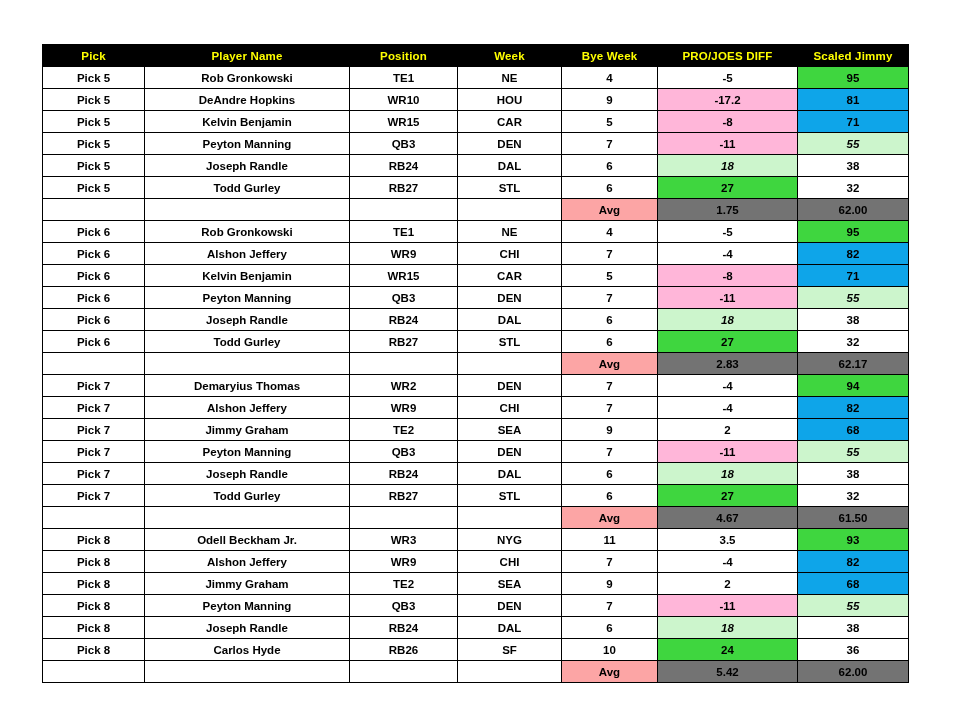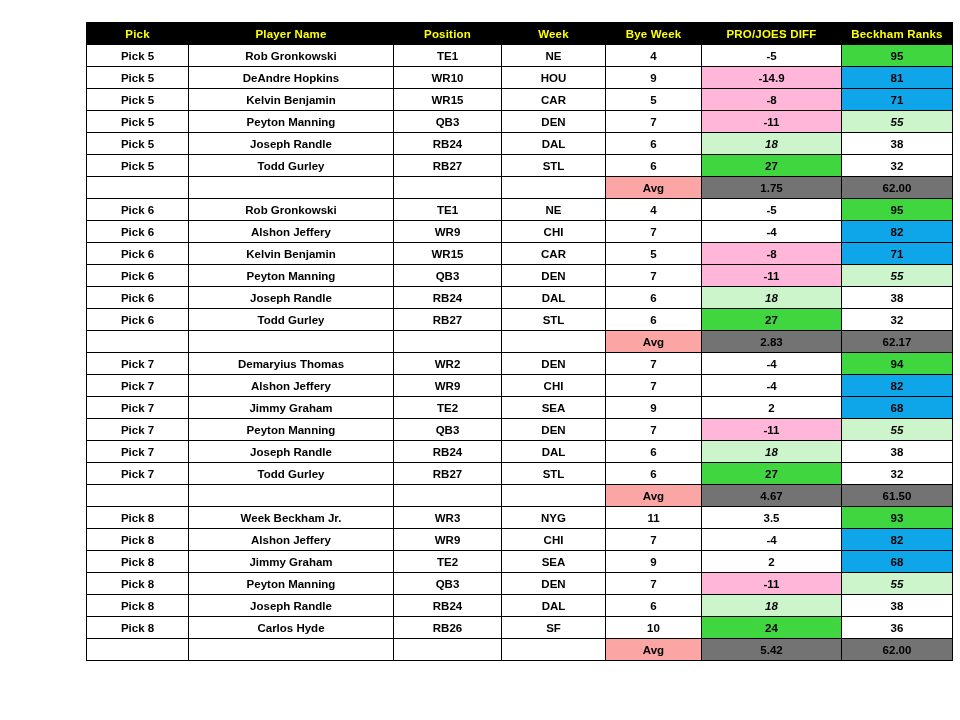--- a/index.html
+++ b/index.html
@@ -12,25 +12,24 @@
   }
   #sheet {
     width: 960px;
     height: 720px;
     position: relative;
     background: #ffffff;
   }
   table.draft {
     position: absolute;
     left: 42px;
-    top: 22px;
+    top: 44px;
     width: 866px;
     border-collapse: collapse;
     table-layout: fixed;
-    margin-left: 44px;
   }
   table.draft td, table.draft th {
     border: 1px solid #000000;
     font-size: 11.5px;
     font-weight: bold;
     text-align: center;
     height: 21px;
     padding: 0;
     line-height: 20px;
     font-family: "Liberation Sans", sans-serif;
@@ -81,40 +80,40 @@
         <col class="c-scaled">
     </colgroup>
     <thead>
       <tr>
         <th>Pick</th>
         <th>Player Name</th>
         <th>Position</th>
         <th>Week</th>
         <th>Bye Week</th>
         <th>PRO/JOES DIFF</th>
-        <th>Beckham Ranks</th>
+        <th>Scaled Jimmy</th>
       </tr>
     </thead>
     <tbody id="tbody">
         <tr>
           <td class="pick">Pick 5</td>
           <td>Rob Gronkowski</td>
           <td>TE1</td>
           <td>NE</td>
           <td>4</td>
           <td class="fill-none">-5</td>
           <td class="fill-green1">95</td>
         </tr>
         <tr>
           <td class="pick">Pick 5</td>
           <td>DeAndre Hopkins</td>
           <td>WR10</td>
           <td>HOU</td>
           <td>9</td>
-          <td class="fill-pink">-14.9</td>
+          <td class="fill-pink">-17.2</td>
           <td class="fill-green2">81</td>
         </tr>
         <tr>
           <td class="pick">Pick 5</td>
           <td>Kelvin Benjamin</td>
           <td>WR15</td>
           <td>CAR</td>
           <td>5</td>
           <td class="fill-pink">-8</td>
           <td class="fill-green2">71</td>
@@ -276,21 +275,21 @@
           <td class="pick"></td>
           <td></td>
           <td></td>
           <td></td>
           <td class="avg-label">Avg</td>
           <td class="fill-orange">4.67</td>
           <td class="fill-orange">61.50</td>
         </tr>
         <tr>
           <td class="pick">Pick 8</td>
-          <td>Week Beckham Jr.</td>
+          <td>Odell Beckham Jr.</td>
           <td>WR3</td>
           <td>NYG</td>
           <td>11</td>
           <td class="fill-none">3.5</td>
           <td class="fill-green1">93</td>
         </tr>
         <tr>
           <td class="pick">Pick 8</td>
           <td>Alshon Jeffery</td>
           <td>WR9</td>

